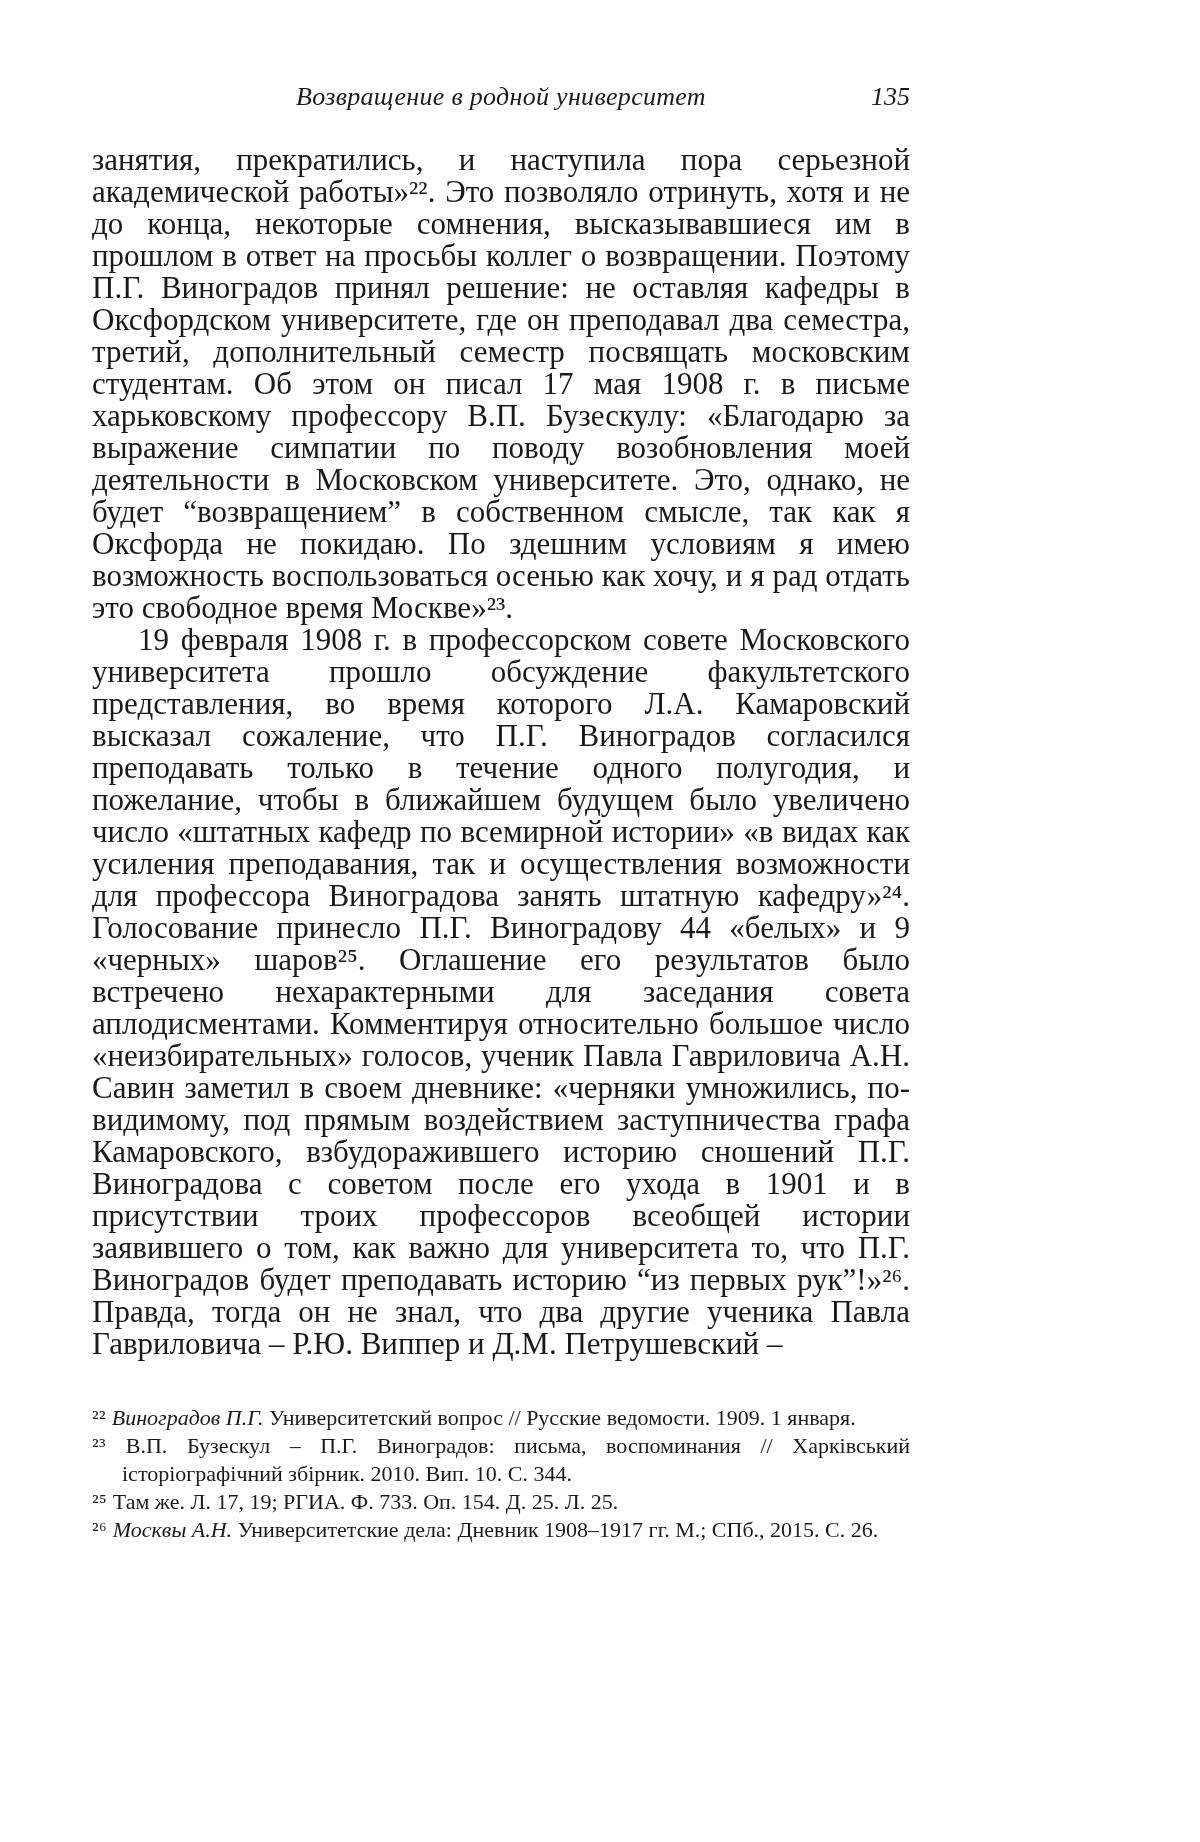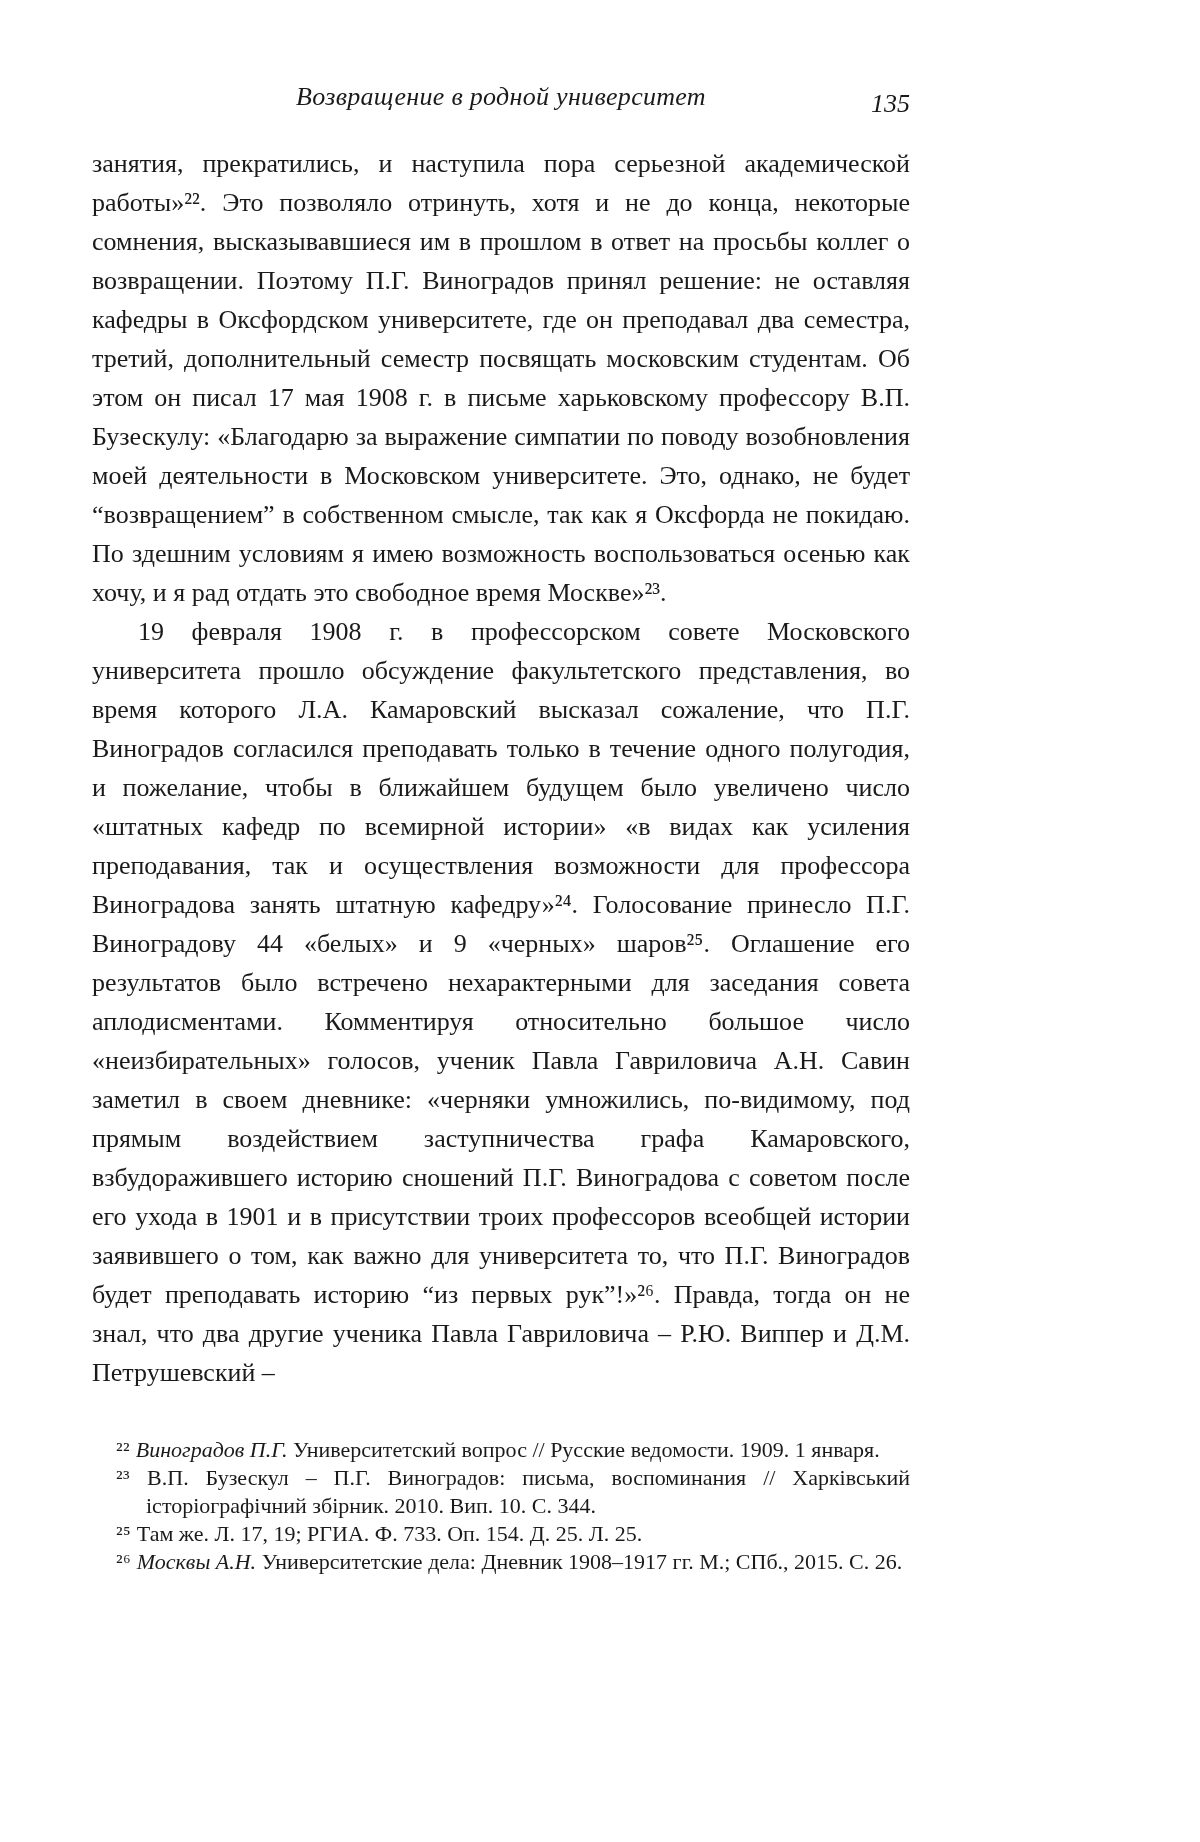--- a/index.html
+++ b/index.html
@@ -28,34 +28,33 @@
     margin-bottom: 28px;
   }
   .running-title {
     display: block;
     text-align: center;
     letter-spacing: 0.3px;
   }
   .page-number {
     position: absolute;
     right: 0;
-    top: 7px;
+    top: 0;
     font-style: italic;
   }
   .body-text p {
-    font-size: 26px;
-    line-height: 39px;
+    font-size: 31px;
+    line-height: 32px;
     text-align: justify;
   }
   .para-indent {
     text-indent: 46px;
   }
   .footnotes {
     margin-top: 44px;
-    margin-left: 24px;
   }
   .footnote {
     font-size: 22px;
     line-height: 28px;
     text-align: justify;
     padding-left: 30px;
     text-indent: -30px;
   }
   .fn-marker {
     letter-spacing: 0.5px;

